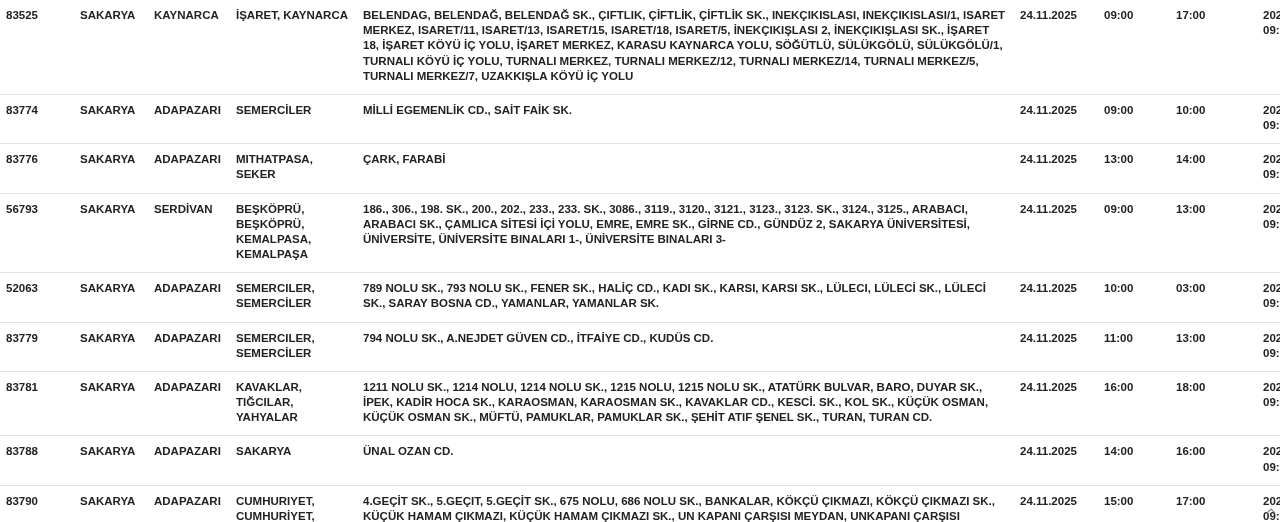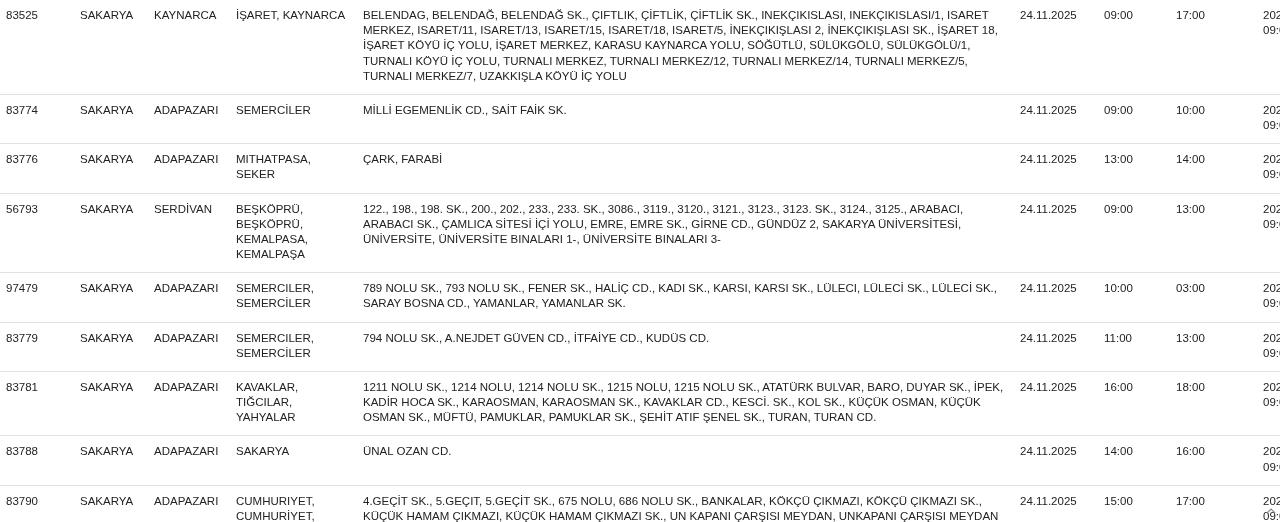--- a/index.html
+++ b/index.html
@@ -12,20 +12,21 @@
     height: 522px;
     overflow: hidden;
     font-family: "Liberation Sans", sans-serif;
     color: #1a1a1a;
   }
   .table-wrap {
     width: 1280px;
     height: 522px;
     overflow: hidden;
     position: relative;
+    font-weight: bold;
   }
   table.outage-table {
     width: 1280px;
     border-collapse: collapse;
     table-layout: fixed;
     font-size: 11.5px;
   }
   table.outage-table td {
     vertical-align: top;
     padding: 8px 6px 10px 6px;
@@ -110,32 +111,32 @@
           <span class="rec-line">2025-11-24</span>
           <span class="rec-line">09:00</span>
         </td>
       </tr>
 
       <tr>
         <td class="c-id">56793</td>
         <td class="c-city">SAKARYA</td>
         <td class="c-dist">SERDİVAN</td>
         <td class="c-nbhd">BEŞKÖPRÜ, BEŞKÖPRÜ, KEMALPASA, KEMALPAŞA</td>
-        <td class="c-streets">122., 198., 198. SK., 200., 202., 233., 233. SK., 3086., 3119., 3120., 3121., 3123., 3123. SK., 3124., 3125., ARABACI, ARABACI SK., ÇAMLICA SİTESİ İÇİ YOLU, EMRE, EMRE SK., GİRNE CD., GÜNDÜZ 2, SAKARYA ÜNİVERSİTESİ, ÜNİVERSİTE, ÜNİVERSİTE BINALARI 1-, ÜNİVERSİTE BINALARI 3-</td>
+        <td class="c-streets">186., 306., 198. SK., 200., 202., 233., 233. SK., 3086., 3119., 3120., 3121., 3123., 3123. SK., 3124., 3125., ARABACI, ARABACI SK., ÇAMLICA SİTESİ İÇİ YOLU, EMRE, EMRE SK., GİRNE CD., GÜNDÜZ 2, SAKARYA ÜNİVERSİTESİ, ÜNİVERSİTE, ÜNİVERSİTE BINALARI 1-, ÜNİVERSİTE BINALARI 3-</td>
         <td class="c-date">24.11.2025</td>
         <td class="c-start">09:00</td>
         <td class="c-end">13:00</td>
         <td class="c-rec">
           <span class="rec-line">2025-11-24</span>
           <span class="rec-line">09:00</span>
         </td>
       </tr>
 
       <tr>
-        <td class="c-id">97479</td>
+        <td class="c-id">52063</td>
         <td class="c-city">SAKARYA</td>
         <td class="c-dist">ADAPAZARI</td>
         <td class="c-nbhd">SEMERCILER, SEMERCİLER</td>
         <td class="c-streets">789 NOLU SK., 793 NOLU SK., FENER SK., HALİÇ CD., KADI SK., KARSI, KARSI SK., LÜLECI, LÜLECİ SK., LÜLECİ SK., SARAY BOSNA CD., YAMANLAR, YAMANLAR SK.</td>
         <td class="c-date">24.11.2025</td>
         <td class="c-start">10:00</td>
         <td class="c-end">03:00</td>
         <td class="c-rec">
           <span class="rec-line">2025-11-24</span>
           <span class="rec-line">09:00</span>

